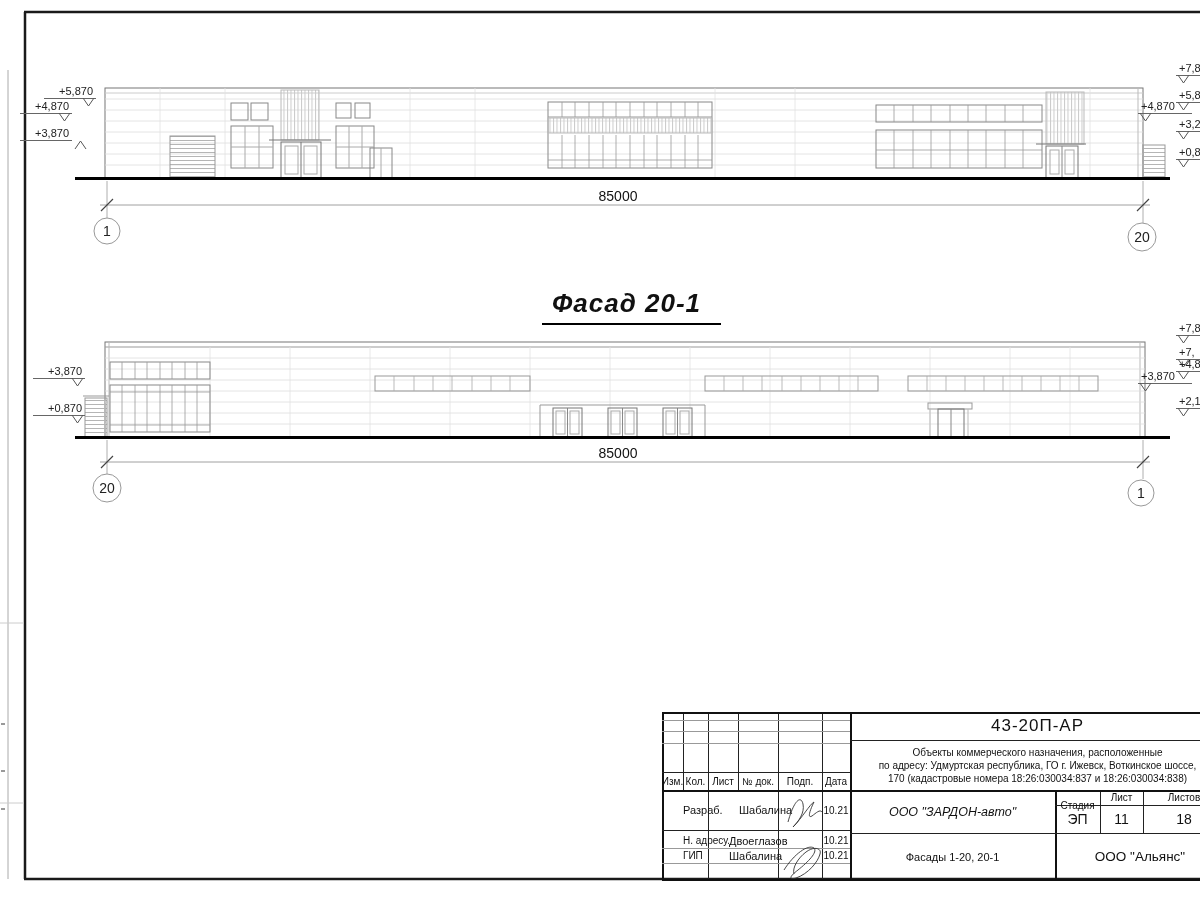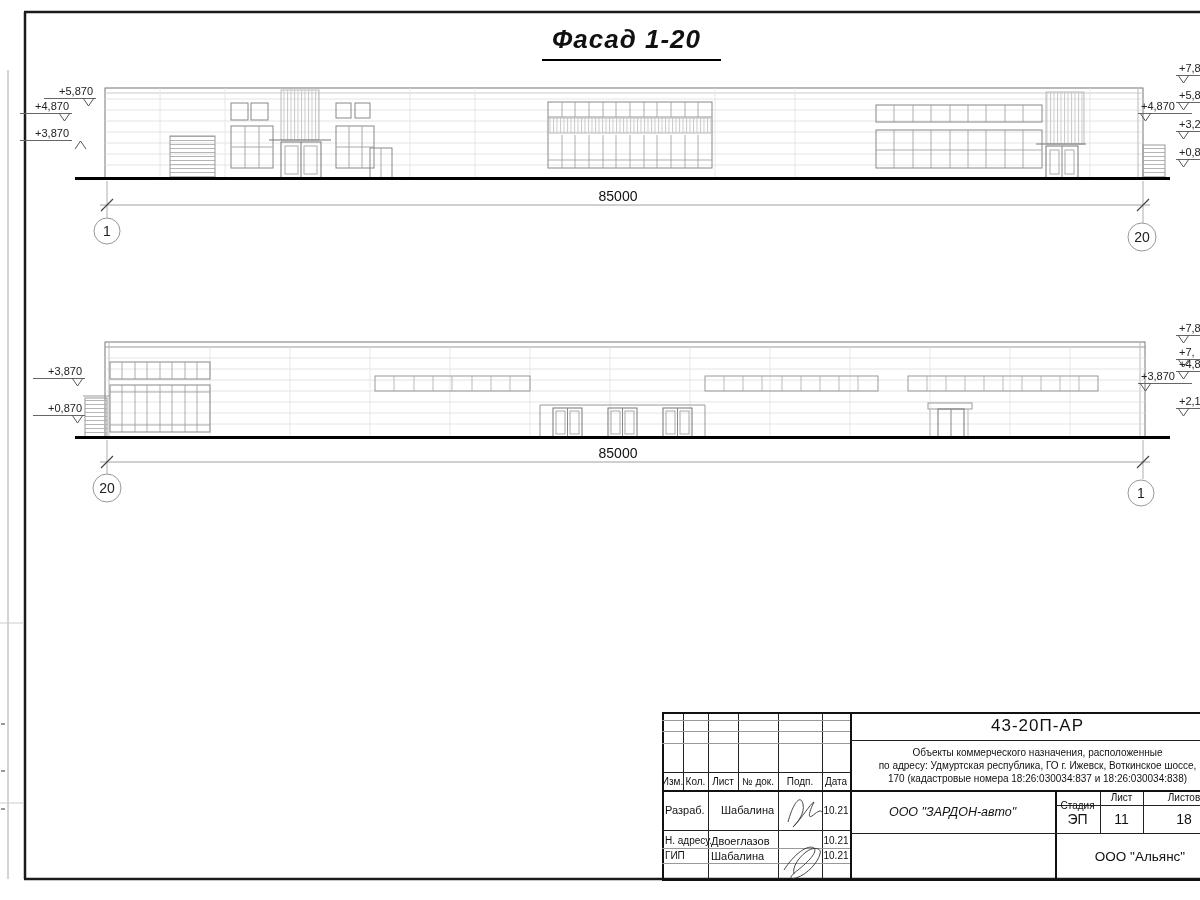--- a/index.html
+++ b/index.html
@@ -21,21 +21,21 @@
   .elev.up svg{top:13px;right:-15px;left:auto;transform:scaleY(-1);}
   .ev-s path{stroke:#555;fill:none;stroke-width:1;}
   
   .tb{position:absolute;left:662px;top:712px;width:563px;height:168px;font-size:11px;}
   .tb .vl,.tb .hl{position:absolute;background:#222;}
   .tb .vl{width:1px;} .tb .hl{height:1px;}
   .tb .vl.b2{width:2px;background:#111;} .tb .hl.b2{height:2px;background:#111;}
   .tb .vl.b0,.tb .hl.b0{background:#999;}
   .tb .cell{position:absolute;display:flex;align-items:center;justify-content:center;
             text-align:center;overflow:hidden;white-space:nowrap;}
-  .tb .cell.left{justify-content:flex-start;padding-left:3px;}
+  .tb .cell.left{justify-content:flex-start;padding-left:21px;}
   .tb .docnum{font-size:17px;letter-spacing:1px;}
   .tb .desc{flex-direction:column;white-space:normal;font-size:10px;line-height:13px;}
   .tb .hdr{font-size:10px;}
   .tb .small{font-size:10px;}
   .tb .val{font-size:14px;}
   .tb .company{font-style:italic;font-size:12.5px;}
   .tb .contractor{font-size:13.5px;}
   .tb svg.sig{position:absolute;}
   .tb svg.sig path{stroke:#333;fill:none;stroke-width:0.9;}
   .margin-mark{position:absolute;width:4px;height:2px;background:#999;}
@@ -168,21 +168,21 @@
     </g>
 
     <g>
       <circle cx="107" cy="231" r="13" fill="#fff" stroke="#999"></circle>
       <circle cx="1142" cy="237" r="14" fill="#fff" stroke="#999"></circle>
       <circle cx="107" cy="488" r="14" fill="#fff" stroke="#999"></circle>
       <circle cx="1141" cy="493" r="13" fill="#fff" stroke="#999"></circle>
     </g>
   </svg>
 
-  <div class="f-title" style="left:542px;top:24px">Фасад 1-20</div>
+  <div class="f-title" style="left:542px;top:288px">Фасад 20-1</div>
 
   <div class="dimlab" style="left:580px;top:188px;width:76px">85000</div>
   <div class="dimlab" style="left:580px;top:445px;width:76px">85000</div>
 
   <div class="axis" style="left:94px;top:218px;width:26px;height:26px;line-height:26px;border:none;background:none">1</div>
   <div class="axis" style="left:1128px;top:224px;width:28px;height:26px;line-height:26px;border:none;background:none">20</div>
   <div class="axis" style="left:93px;top:475px;width:28px;height:26px;line-height:26px;border:none;background:none">20</div>
   <div class="axis" style="left:1128px;top:480px;width:26px;height:26px;line-height:26px;border:none;background:none">1</div>
 
   <div class="elev sym-right" style="left:44px;top:85px;width:52px">
@@ -345,16 +345,17 @@
     </svg>
 
     <div class="cell hdr" style="left:393px;top:86px;width:45px;height:15px">Стадия</div>
     <div class="cell hdr" style="left:438px;top:78px;width:43px;height:15px">Лист</div>
     <div class="cell hdr" style="left:481px;top:78px;width:82px;height:15px">Листов</div>
     <div class="cell val" style="left:393px;top:93px;width:45px;height:28px">ЭП</div>
     <div class="cell val" style="left:438px;top:93px;width:43px;height:28px">11</div>
     <div class="cell val" style="left:481px;top:93px;width:82px;height:28px">18</div>
 
     <div class="cell company" style="left:188px;top:78px;width:205px;height:43px">ООО "ЗАРДОН-авто"</div>
+    <div class="cell" style="left:188px;top:121px;width:205px;height:47px">Фасады 1-20, 20-1</div>
     <div class="cell contractor" style="left:393px;top:121px;width:170px;height:47px">ООО "Альянс"</div>
   </div>
 
 </div>
 
 </body></html>

